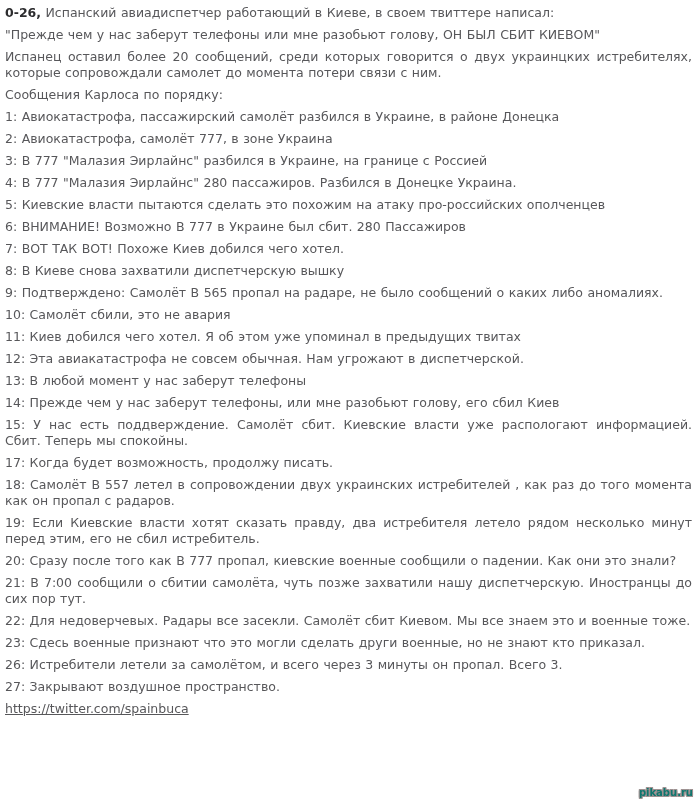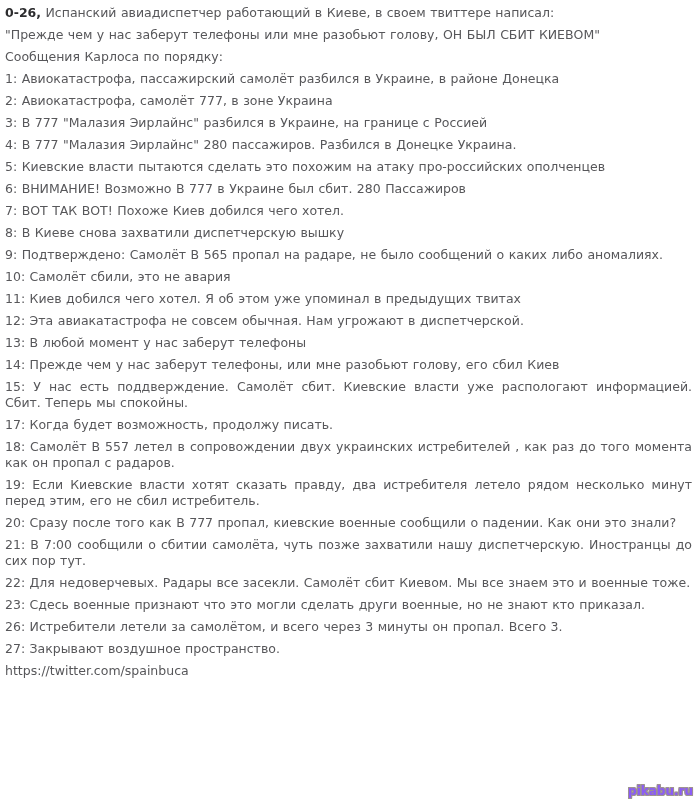--- a/index.html
+++ b/index.html
@@ -21,44 +21,46 @@
     text-align: justify;
     margin: 0 0 6px 0;
     word-spacing: 0.5px;
   }
   .lead-bold {
     font-weight: 700;
     color: #2d2d2f;
   }
   .url-line {
     text-align: left;
+    text-decoration: underline;
   }
   .watermark {
     position: absolute;
     right: 5px;
     bottom: 4px;
-    font-size: 12px;
+    font-size: 10px;
     font-weight: 700;
     letter-spacing: 0px;
-    color: #8b5cf6;
+    color: #0f766e;
     text-shadow:
       -1px 0 #9e9292, 0 -1px #9e9292, 1px 0 #9e9292, 0 1px #9e9292,
       -1px -1px #9e9292, 1px 1px #9e9292, 1px -1px #9e9292, -1px 1px #9e9292;
   }
 </style>
 </head>
 <body>
 
 <div class="page">
   <div class="content">
 
     <p class="para"><span class="lead-bold">0-26,</span><span> Испанский авиадиспетчер работающий в Киеве, в своем твиттере написал:</span></p>
 
     <p class="para">"Прежде чем у нас заберут телефоны или мне разобьют голову, ОН БЫЛ СБИТ КИЕВОМ"</p>
 
+    <p class="para">Испанец оставил более 20 сообщений, среди которых говорится о двух украинцких истребителях, которые сопровождали самолет до момента потери связи с ним.</p>
 
     <p class="para">Сообщения Карлоса по порядку:</p>
 
     <p class="para">1: Авиокатастрофа, пассажирский самолёт разбился в Украине, в районе Донецка</p>
     <p class="para">2: Авиокатастрофа, самолёт 777, в зоне Украина</p>
     <p class="para">3: В 777 "Малазия Эирлайнс" разбился в Украине, на границе с Россией</p>
     <p class="para">4: В 777 "Малазия Эирлайнс" 280 пассажиров. Разбился в Донецке Украина.</p>
     <p class="para">5: Киевские власти пытаются сделать это похожим на атаку про-российских ополченцев</p>
     <p class="para">6: ВНИМАНИЕ! Возможно В 777 в Украине был сбит. 280 Пассажиров</p>
     <p class="para">7: ВОТ ТАК ВОТ! Похоже Киев добился чего хотел.</p>

